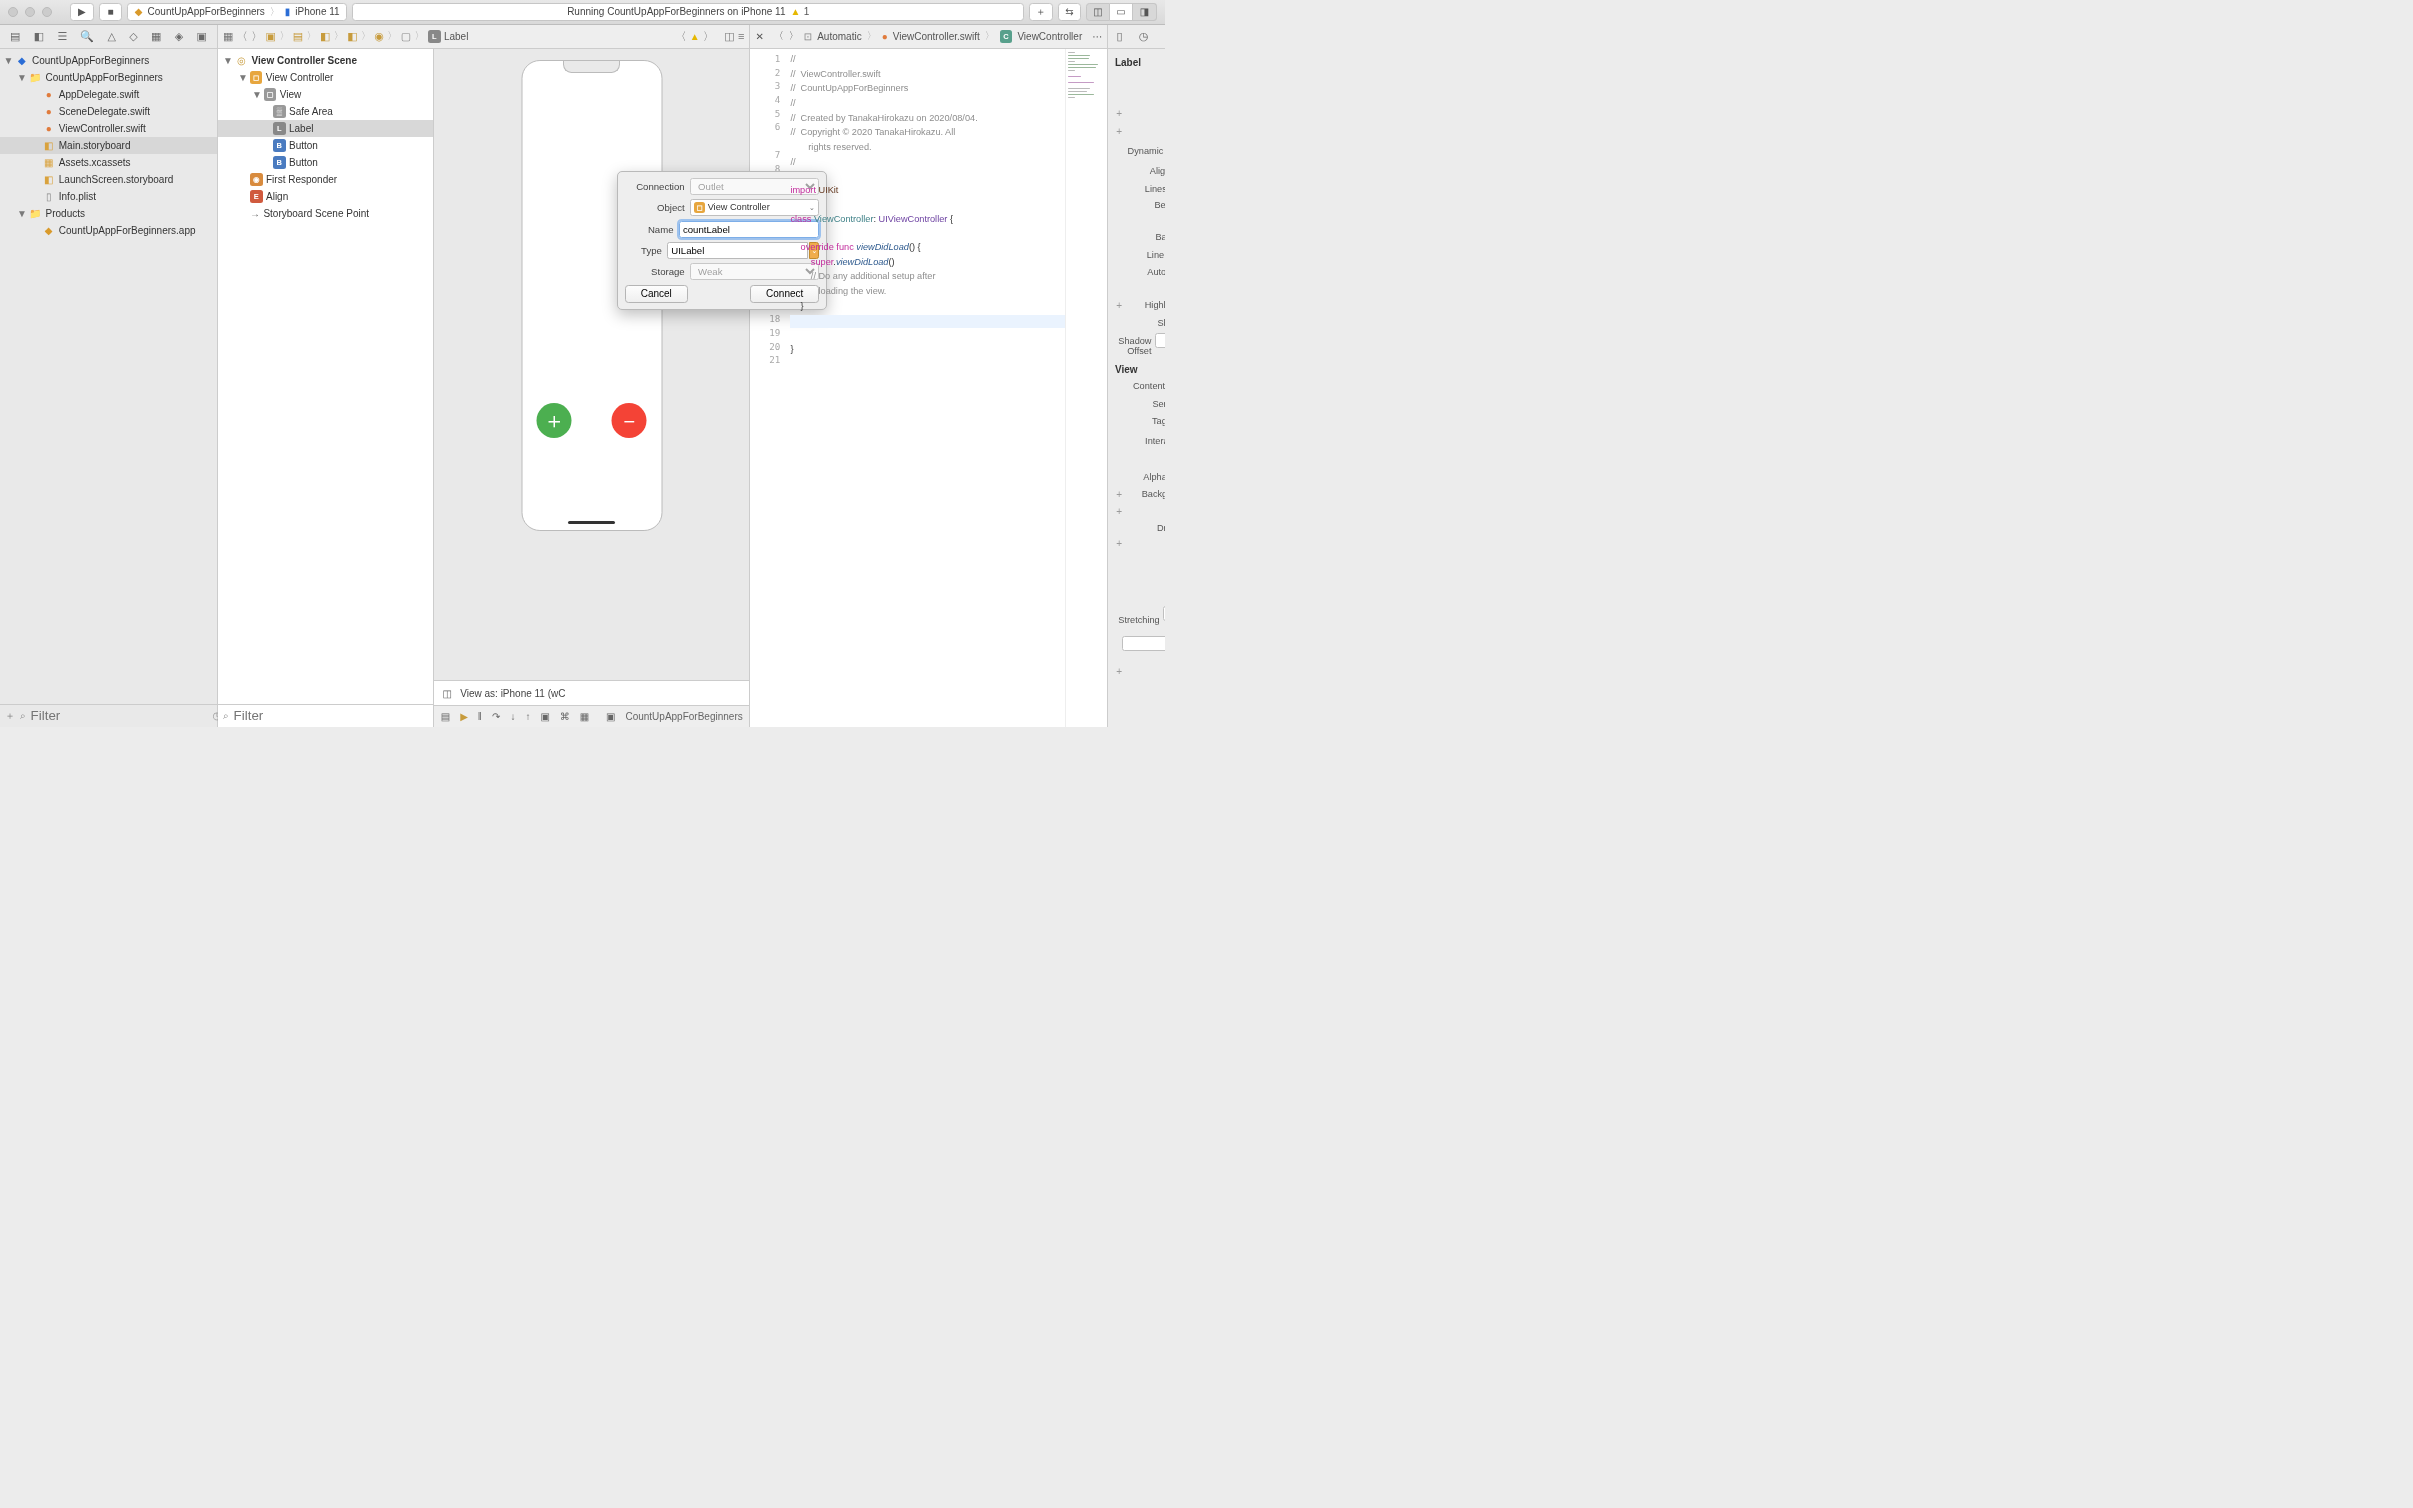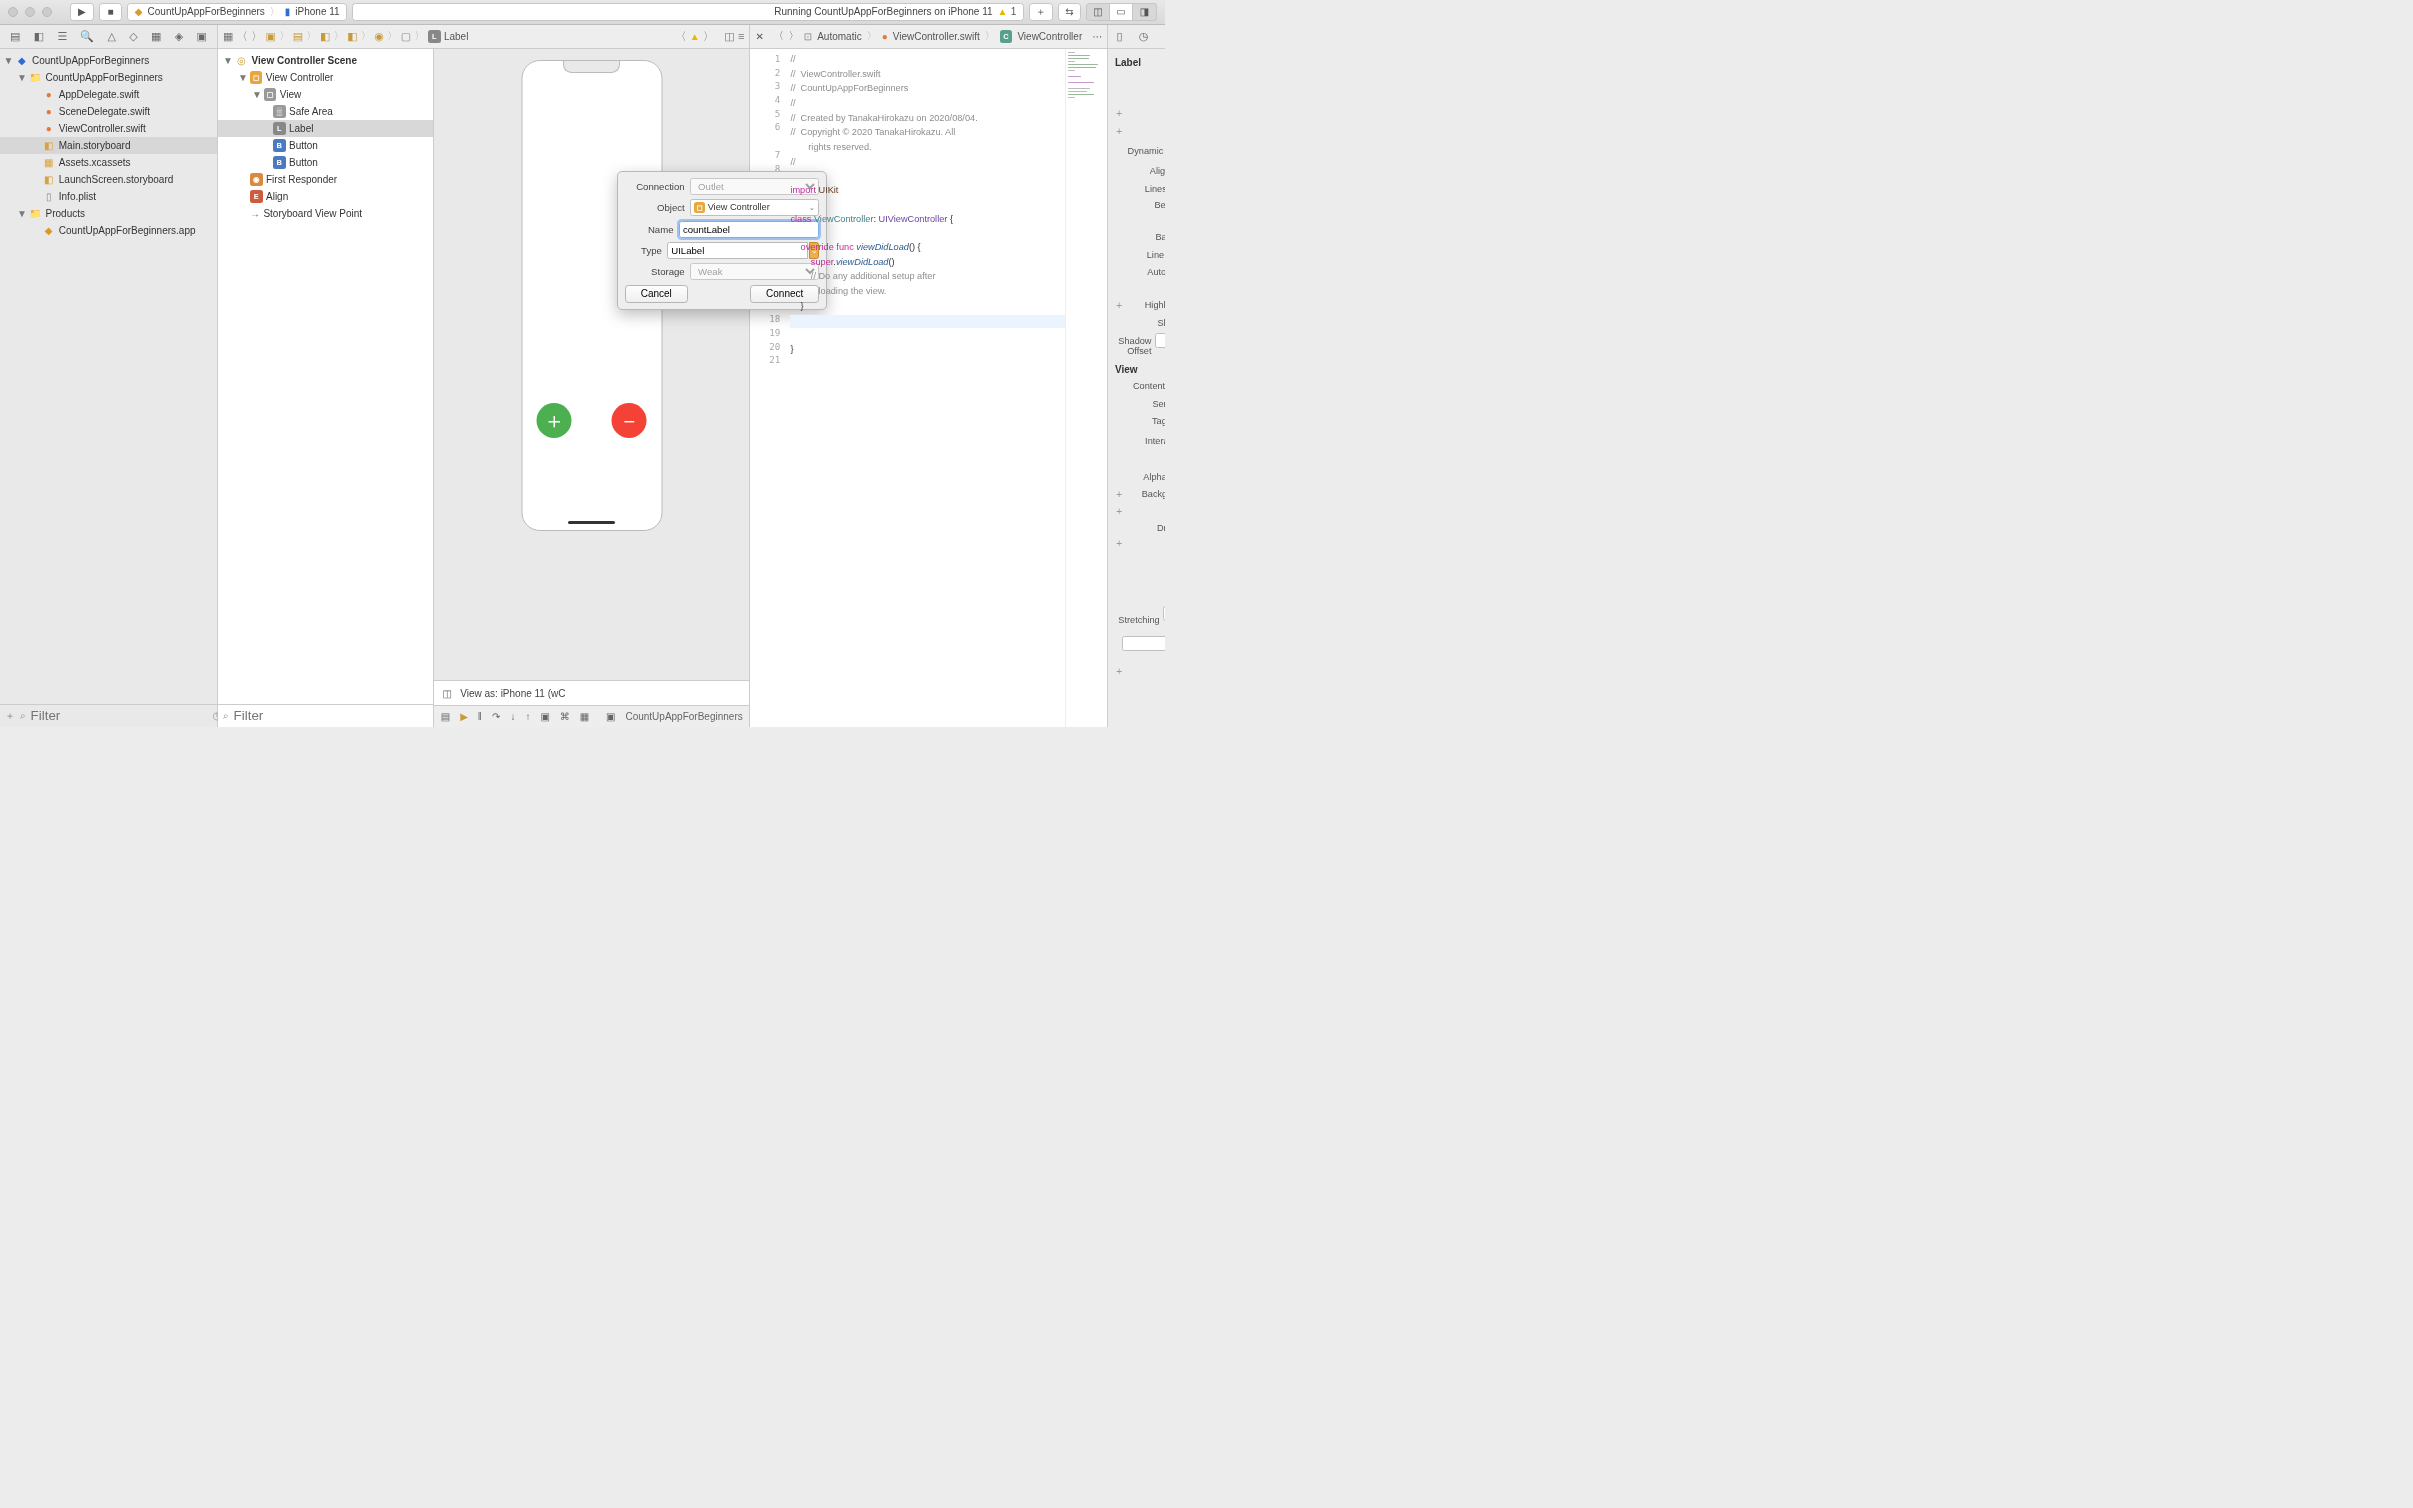--- a/index.html
+++ b/index.html
@@ -126,21 +126,21 @@
   </div>
   <div class="tb-btn">▶</div>
   <div class="tb-btn">■</div>
   <div class="tb-field" style="min-width:126px">
     <span style="color:#d99a2b">◆</span>
     <span>CountUpAppForBeginners</span>
     <span style="color:#aaa">〉</span>
     <span style="color:#2b6dd6">▮</span>
     <span>iPhone 11</span>
   </div>
-  <div class="tb-field" style="flex:1; justify-content:flex-end">
+  <div class="tb-field" style="flex:1; justify-content:center">
     <span>Running CountUpAppForBeginners on iPhone 11</span>
     <span class="warn-badge">
         <span class="warn-tri">▲</span>
         <span>1</span>
       </span>
   </div>
   <div class="tb-btn">＋</div>
   <div class="tb-btn">⇆</div>
   <div class="seg">
     <div class="tb-btn active">◫</div>
@@ -287,21 +287,21 @@
           <div class="tree-row" style="padding-left:32px">
               <span class="iconbox" style="background:#d88b3e">◉</span>
               <span>First Responder</span>
             </div>
           <div class="tree-row" style="padding-left:32px">
               <span class="iconbox" style="background:#d05a3e">E</span>
               <span>Align</span>
             </div>
           <div class="tree-row" style="padding-left:32px">
               <span style="color:#666">→</span>
-              <span>Storyboard View Point</span>
+              <span>Storyboard Scene Point</span>
             </div>
         </div>
         <div class="outline-filter">
           <span>⌕</span>
           <input placeholder="Filter" style="">
         </div>
       </div>
 
       <div class="canvas-wrap">
         <div class="canvas">

